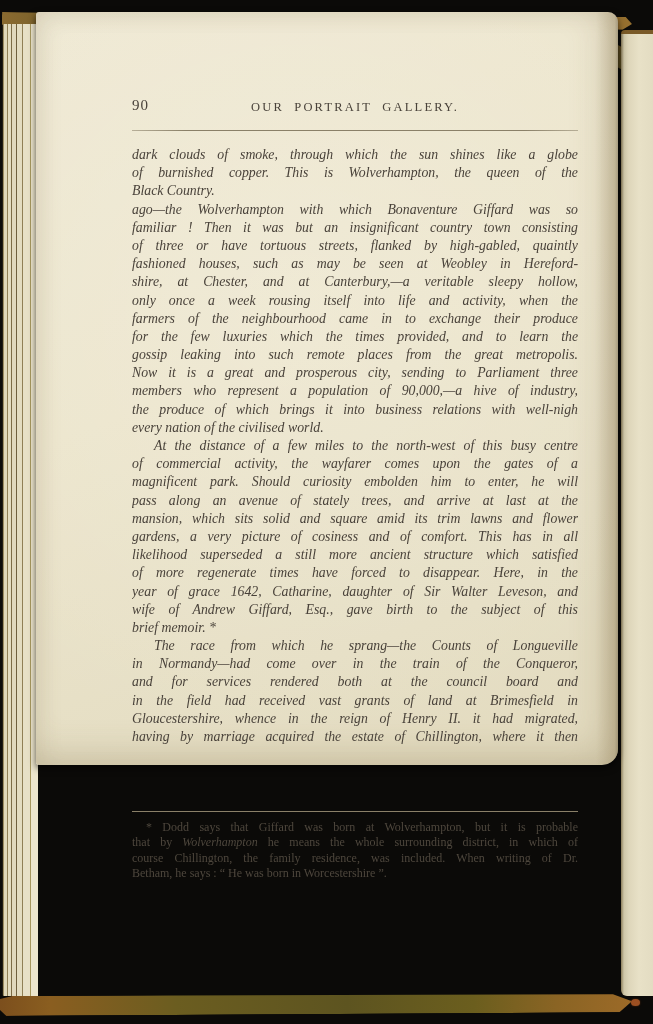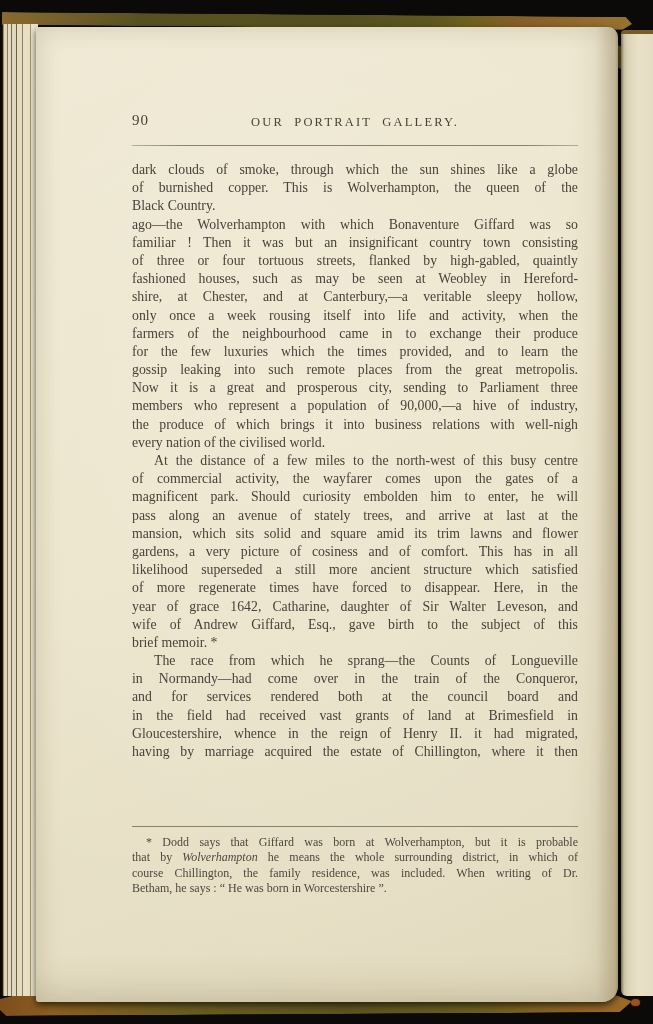--- a/index.html
+++ b/index.html
@@ -59,21 +59,21 @@
     border-radius:4px 0 0 6px;
   }
   .cover-corner-wedge{
     position:absolute;left:586px;top:30px;width:74px;height:20px;
     background:linear-gradient(90deg,#7a5a28,#4f431c 60%,#6b4a1f);
     transform:rotate(27deg);transform-origin:left center;
   }
 
   
   .book-page{
-    position:absolute;left:36px;top:27px;width:582px;height:975px;
+    position:absolute;left:36px;top:12px;width:582px;height:753px;
     background:
       radial-gradient(130% 100% at 45% 40%, rgba(255,255,255,.16), rgba(255,255,255,0) 60%),
       linear-gradient(160deg,#efe9d4 0%,var(--paper) 45%,#e6dfc5 78%,var(--paper-deep) 100%);
     border-radius:3px 10px 16px 3px;
     box-shadow:
       inset -16px -12px 34px rgba(110,90,50,.20),
       inset 8px 4px 20px rgba(120,100,60,.10),
       0 3px 7px rgba(0,0,0,.65);
   }
   .book-page::after{ 
@@ -91,21 +91,21 @@
     text-align:center;font-size:12.5px;color:var(--ink);
     letter-spacing:2.2px;word-spacing:5px;
   }
   .header-rule{
     position:absolute;left:96px;top:118px;width:446px;height:1px;
     background:linear-gradient(90deg,rgba(138,128,104,.55),var(--rule) 12%,var(--rule) 88%,rgba(138,128,104,.55));
   }
 
   .body-text{
     position:absolute;left:96px;top:134px;width:446px;
-    font-size:13.8px;line-height:18.2px;color:var(--ink);
+    font-size:13.8px;line-height:18.2px;color:var(--ink);font-style:italic;
   }
   .line{
     text-align:justify;text-align-last:justify;
     height:18.2px;overflow:hidden;white-space:normal;
   }
   .line.last{text-align-last:left;}
   .line.indent{text-indent:22px;}
 
   .footnote-rule{
     position:absolute;left:96px;top:799px;width:446px;height:1px;
@@ -141,21 +141,21 @@
 
     <div class="body-text">
         <div>
           <div class="line">dark clouds of smoke, through which the sun shines like a globe</div>
           <div class="line">of burnished copper.  This is Wolverhampton, the queen of the</div>
           <div class="line last">Black Country.</div>
         </div>
         <div>
           <div class="line">ago—the Wolverhampton with which Bonaventure Giffard was so</div>
           <div class="line">familiar !  Then it was but an insignificant country town consisting</div>
-          <div class="line">of three or four tortuous streets, flanked by high-gabled, quaintly</div>
+          <div class="line">of three or have tortuous streets, flanked by high-gabled, quaintly</div>
           <div class="line">fashioned houses, such as may be seen at Weobley in Hereford-</div>
           <div class="line">shire, at Chester, and at Canterbury,—a veritable sleepy hollow,</div>
           <div class="line">only once a week rousing itself into life and activity, when the</div>
           <div class="line">farmers of the neighbourhood came in to exchange their produce</div>
           <div class="line">for the few luxuries which the times provided, and to learn the</div>
           <div class="line">gossip leaking into such remote places from the great metropolis.</div>
           <div class="line">Now it is a great and prosperous city, sending to Parliament three</div>
           <div class="line">members who represent a population of 90,000,—a hive of industry,</div>
           <div class="line">the produce of which brings it into business relations with well-nigh</div>
           <div class="line last">every nation of the civilised world.</div>

